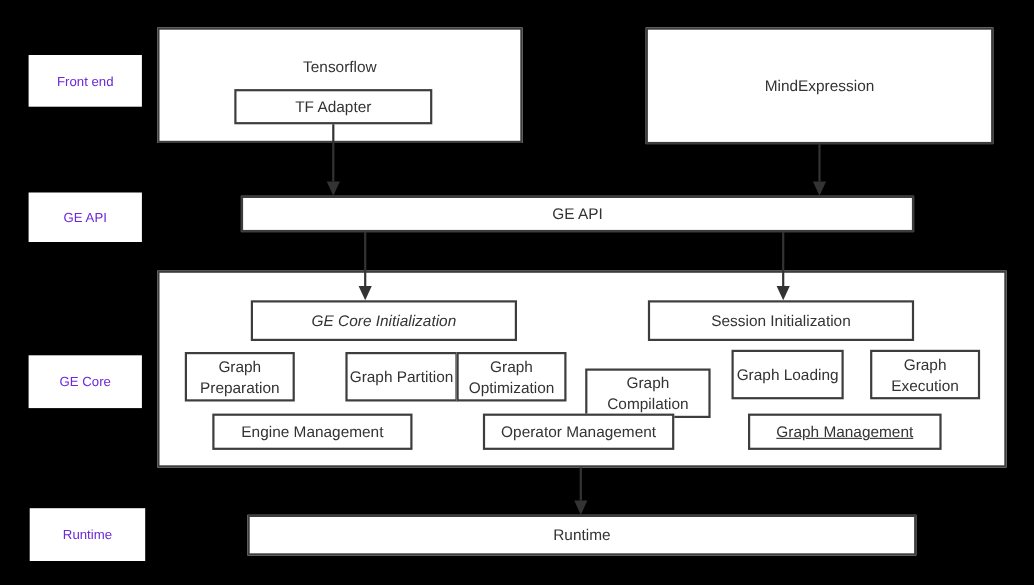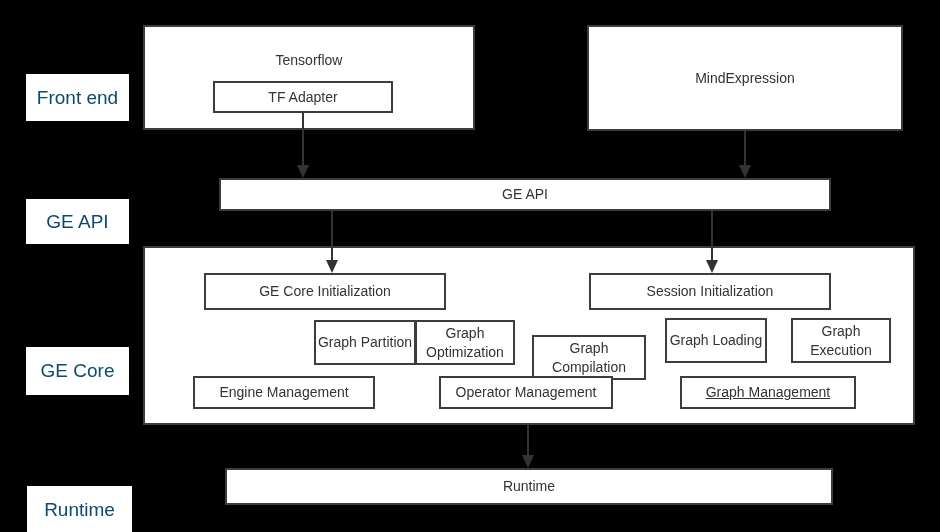--- a/index.html
+++ b/index.html
@@ -8,21 +8,21 @@
     font-family:"Liberation Sans", sans-serif; color:#333333; overflow:hidden;
   }
   .panel {
     position:absolute; background:#ffffff; border:2px solid #3d3d3d;
     box-sizing:border-box; display:flex; align-items:center; justify-content:center;
     font-size:14px; color:#333333; text-align:center; line-height:1.3;
   }
   .rail-label {
     position:absolute; background:#ffffff; border:none;
     display:flex; align-items:center; justify-content:center;
-    font-size:19px; color:#0c4a6e; box-sizing:border-box;margin-top:24px;
+    font-size:12px; color:#6d28d9; box-sizing:border-box;
   }
   .host-title {
     position:absolute; left:0; right:0; top:24px; text-align:center;
     font-size:14px; color:#333333;
   }
   .arrow { position:absolute; width:2px; background:#333333; z-index:5; }
   .arrow::after {
     content:""; position:absolute; left:50%; transform:translateX(-50%);
     bottom:-13px; width:0; height:0;
     border-left:6px solid transparent; border-right:6px solid transparent;
@@ -44,23 +44,24 @@
     <div class="host-title">Tensorflow</div>
     <div class="panel inner" style="left:68px; top:54px; width:180px; height:32px;">TF Adapter</div>
   </div>
 
   <div class="panel" style="left:587px; top:25px; width:316px; height:106px;">MindExpression</div>
 
   <div class="panel" style="left:219px; top:178px; width:612px; height:33px;">GE API</div>
 
   <div class="panel" style="left:143px; top:246px; width:772px; height:179px;"></div>
 
-  <div class="panel inner" style="left:204px; top:273px; width:242px; height:37px;">GE Core Initialization</div>
+  <div class="panel inner" style="left:228px; top:273px; width:242px; height:37px;font-style:italic;">GE Core Initialization</div>
   <div class="panel inner" style="left:589px; top:273px; width:242px; height:37px;">Session Initialization</div>
 
+  <div class="panel inner" style="left:168px; top:320px; width:100px; height:45px;">Graph Preparation</div>
   <div class="panel inner" style="left:286px; top:320px; width:102px; height:45px;margin-left:28px;">Graph Partition</div>
   <div class="panel inner" style="left:415px; top:320px; width:100px; height:45px;">Graph Optimization</div>
   <div class="panel inner" style="left:532px; top:320px; width:114px; height:45px;margin-top:15px;">Graph Compilation</div>
   <div class="panel inner" style="left:665px; top:318px; width:102px; height:45px;">Graph Loading</div>
   <div class="panel inner" style="left:791px; top:318px; width:100px; height:45px;">Graph Execution</div>
 
   <div class="panel inner" style="left:193px; top:376px; width:182px; height:33px;">Engine Management</div>
   <div class="panel inner" style="left:439px; top:376px; width:174px; height:33px;">Operator Management</div>
   <div class="panel inner" style="left:680px; top:376px; width:176px; height:33px;text-decoration:underline;">Graph Management</div>
 

